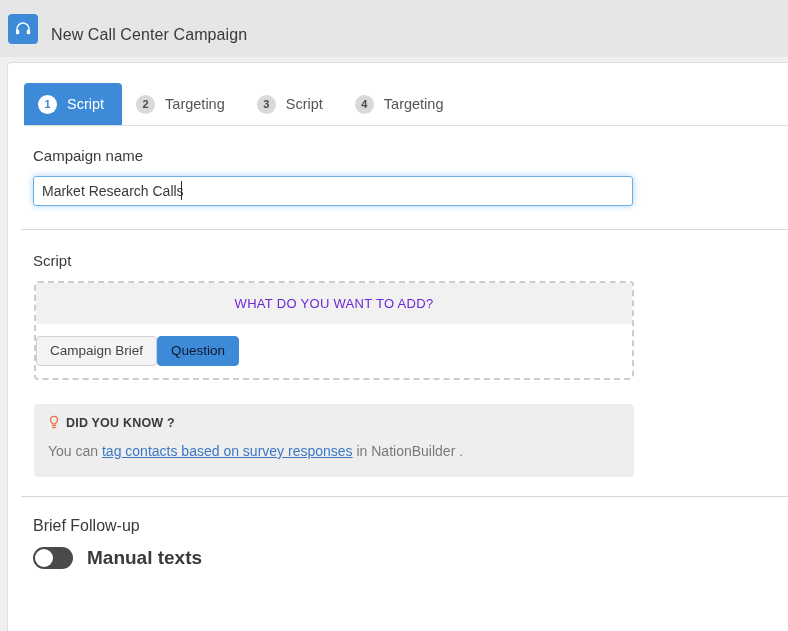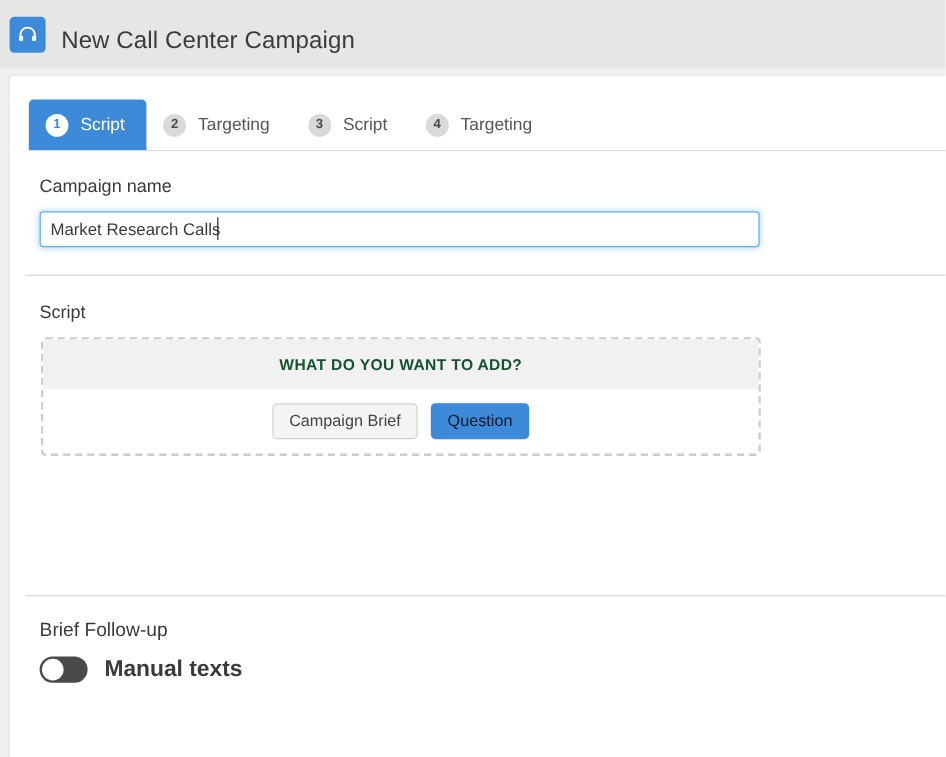--- a/index.html
+++ b/index.html
@@ -38,21 +38,21 @@
     border-radius: 4px;
     background: #3d8bd8;
     display: flex;
     align-items: center;
     justify-content: center;
     flex: none;
   }
   .topbar-icon svg { display: block; }
   .topbar-title {
     margin-left: 13px;
-    font-size: 20px;
+    font-size: 16px;
     font-weight: 400;
     color: #3a3a3a;
     letter-spacing: .1px;
     white-space: nowrap;
     margin-top: 12px;
   }
 
   
   .card {
     position: absolute;
@@ -167,30 +167,28 @@
     border-radius: 4px;
     background: #ffffff;
   }
   .addbox-header {
     height: 41px;
     background: #f1f1f1;
     display: flex;
     align-items: center;
     justify-content: center;
     font-size: 13px;
-    font-weight: 700;
-    color: #14532d;
+    font-weight: 400;
+    color: #6d28d9;
     letter-spacing: .3px;
   }
   .addbox-body {
     height: 54px;
     display: flex;
     align-items: center;
-    justify-content: center;
-    gap: 11px;
   }
   .pill {
     font-family: "Liberation Sans", sans-serif;
     font-size: 13.5px;
     color: #444444;
     background: #f4f4f4;
     border: 1px solid #cfcfcf;
     border-radius: 4px;
     padding: 7px 13px;
     cursor: pointer;
@@ -317,20 +315,35 @@
     <div class="section-label lbl-script">Script</div>
 
     <div class="addbox">
       <div class="addbox-header">WHAT DO YOU WANT TO ADD?</div>
       <div class="addbox-body">
         <button class="pill">Campaign Brief</button>
         <button class="pill primary">Question</button>
       </div>
     </div>
 
+    <div class="dyk">
+      <div class="dyk-head">
+        <span class="dyk-bulb">
+          <svg width="12" height="15" viewBox="0 0 12 15" fill="none" stroke="#e8734a" stroke-width="1.3" stroke-linecap="round">
+            <path d="M6 1.3c-2 0-3.5 1.5-3.5 3.4 0 1.4.8 2.2 1.4 3 .3.4.4.7.4 1.1h3.4c0-.4.1-.7.4-1.1.6-.8 1.4-1.6 1.4-3C9.5 2.8 8 1.3 6 1.3z"></path>
+            <path d="M4.4 10.7h3.2"></path>
+            <path d="M4.8 12.6h2.4"></path>
+          </svg>
+        </span>
+        <span>DID YOU KNOW ?</span>
+      </div>
+      <div class="dyk-body">
+        <span>You can </span><a class="dyk-link">tag contacts based on survey responses</a><span> in NationBuilder .</span>
+      </div>
+    </div>
 
     <div class="rule r2"></div>
 
     <div class="section-label lbl-followup">Brief Follow-up</div>
 
     <div class="toggle-row t1">
       <div class="switch">
         <div class="knob"></div>
       </div>
       <div class="toggle-label">Manual texts</div>

